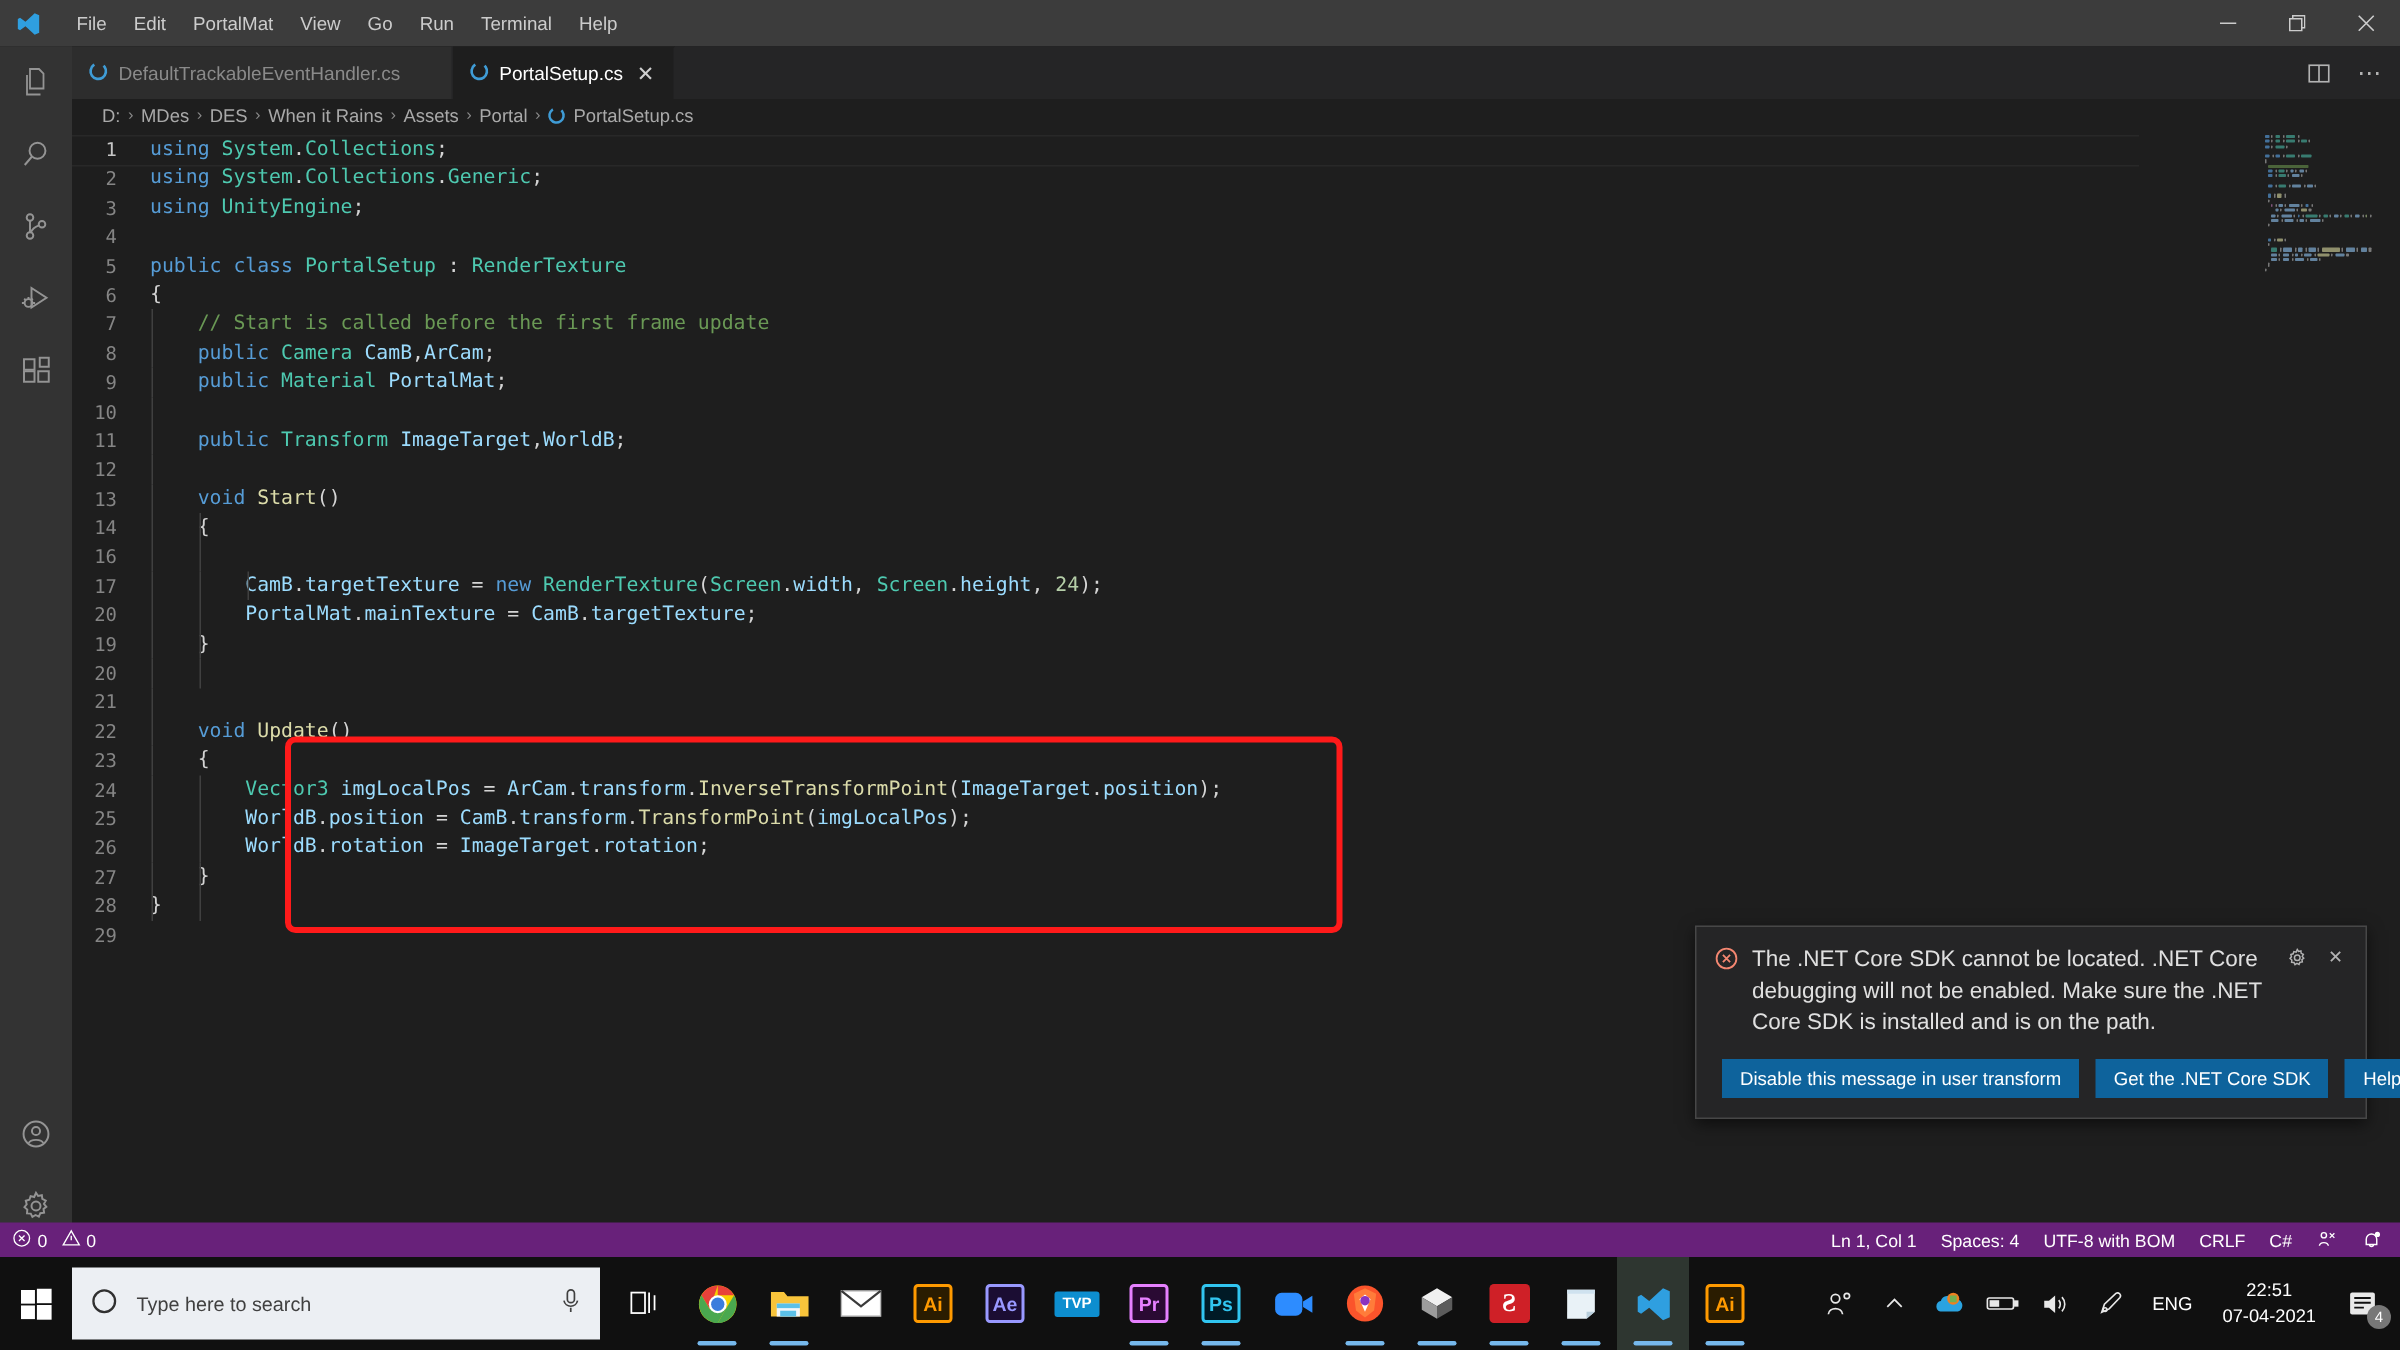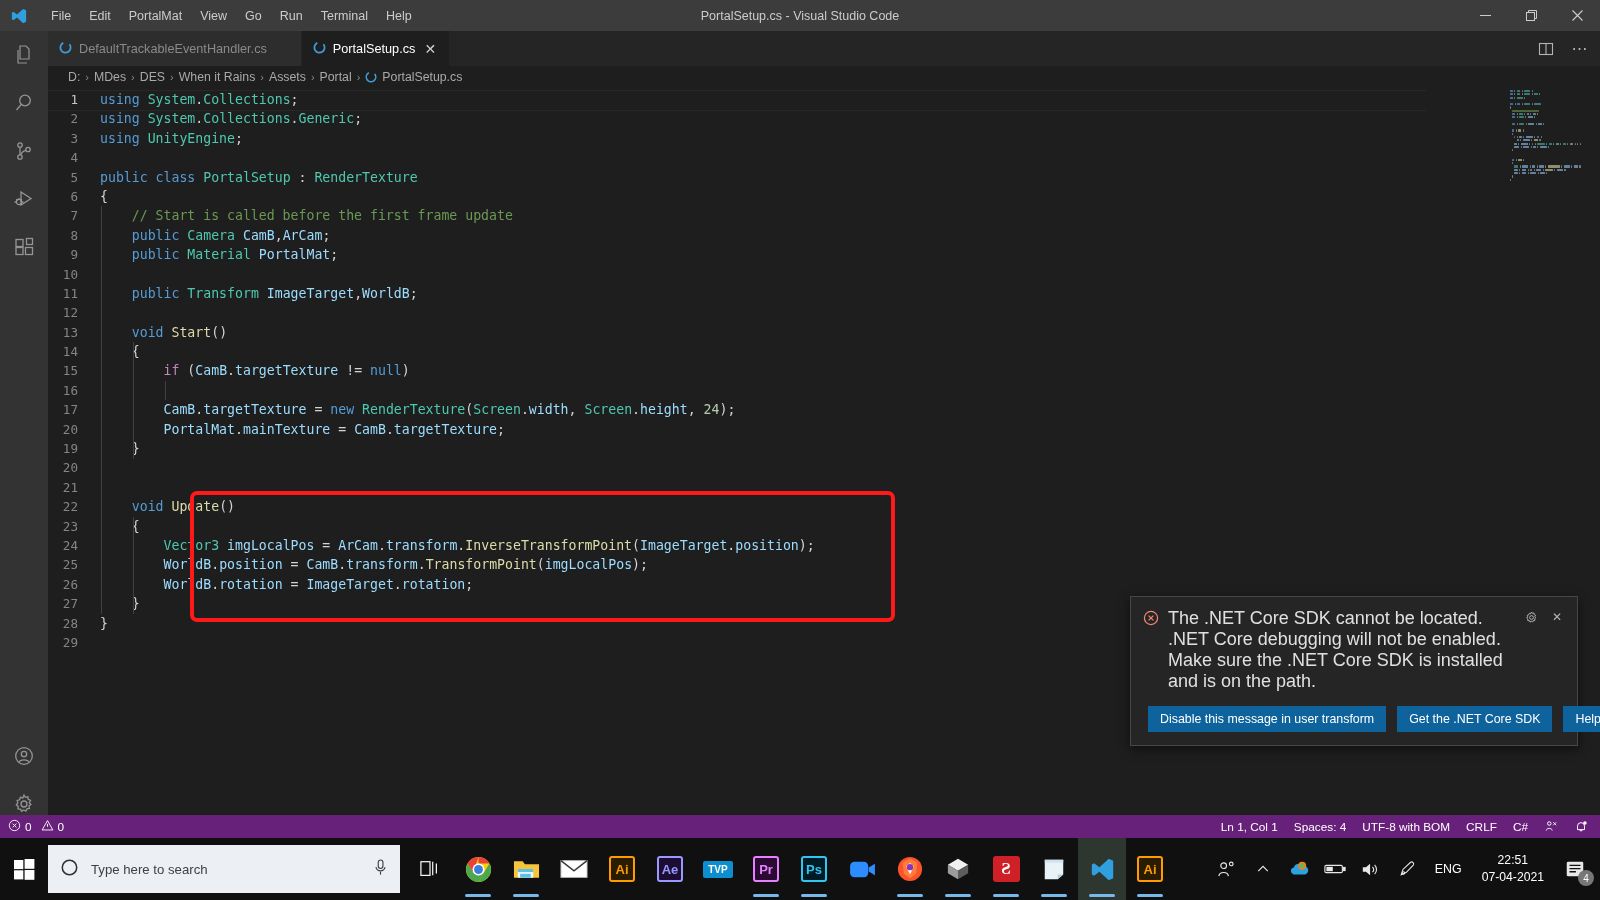--- a/index.html
+++ b/index.html
@@ -106,21 +106,21 @@
   
   .overview-ruler { position: absolute; right: 0; top: 0; width: 14px; height: 750px; background: #1e1e1e; }
 
   
   .notif {
     position: absolute; right: 22px; bottom: 92px; width: 448px;
     background: #252526; border: 1px solid #474747;
     box-shadow: 0 3px 10px rgba(0,0,0,.55); color: #cccccc;
   }
   .notif-top { display: flex; padding: 11px 12px 4px 12px; gap: 9px; }
-  .notif-msg { font-size: 18px; line-height: 21px; flex: 1; color: #e0e0e0; }
+  .notif-msg { font-size: 15px; line-height: 21px; flex: 1; color: #e0e0e0; }
   .notif-tools { display: flex; gap: 10px; align-items: flex-start; padding-top: 1px; }
   .notif-tool { opacity: .85; width: 16px; height: 16px; display:flex; align-items:center; justify-content:center;}
   .notif-btns { display: flex; align-items: center; gap: 11px; padding: 10px 12px 13px 6px; }
   .notif-src { font-size: 12px; color: #9c9c9c; width: 10px; overflow: hidden; }
   .nbtn {
     background: #0e639c; color: #ffffff; border: none; font-size: 12.4px;
     padding: 6px 12px; font-family: "Liberation Sans", sans-serif; white-space: nowrap;
   }
 
   
@@ -182,21 +182,20 @@
     <div class="menu">
       <div class="menu-item">File</div>
       <div class="menu-item">Edit</div>
       <div class="menu-item">PortalMat</div>
       <div class="menu-item">View</div>
       <div class="menu-item">Go</div>
       <div class="menu-item">Run</div>
       <div class="menu-item">Terminal</div>
       <div class="menu-item">Help</div>
     </div>
-    <div class="title-center">PortalSetup.cs - Visual Studio Code</div>
     <div class="win-controls">
       <div class="win-btn">
         <svg width="11" height="11" viewBox="0 0 11 11">
             <path d="M0 5.5 H11" stroke="#cccccc" stroke-width="1"></path>
           </svg>
       </div>
       <div class="win-btn">
         <svg width="11" height="11" viewBox="0 0 11 11">
           <rect x="0.5" y="2.5" width="8" height="8" fill="none" stroke="#cccccc" stroke-width="1"></rect>
           <path d="M2.5 2.5 V0.5 H10.5 V8.5 H8.5" fill="none" stroke="#cccccc" stroke-width="1"></path>
@@ -328,21 +327,20 @@
           <div class="line"><span class="lnum">5</span><span class="ltext"><span class="k">public</span><span class="p"> </span><span class="k">class</span><span class="p"> </span><span class="t">PortalSetup</span><span class="p"> : </span><span class="t">RenderTexture</span></span></div>
           <div class="line"><span class="lnum">6</span><span class="ltext"><span class="p">{</span></span></div>
           <div class="line"><span class="lnum">7</span><span class="ltext"><span class="p">    </span><span class="c">// Start is called before the first frame update</span></span></div>
           <div class="line"><span class="lnum">8</span><span class="ltext"><span class="p">    </span><span class="k">public</span><span class="p"> </span><span class="t">Camera</span><span class="p"> </span><span class="v">CamB</span><span class="p">,</span><span class="v">ArCam</span><span class="p">;</span></span></div>
           <div class="line"><span class="lnum">9</span><span class="ltext"><span class="p">    </span><span class="k">public</span><span class="p"> </span><span class="t">Material</span><span class="p"> </span><span class="v">PortalMat</span><span class="p">;</span></span></div>
           <div class="line"><span class="lnum">10</span><span class="ltext"></span></div>
           <div class="line"><span class="lnum">11</span><span class="ltext"><span class="p">    </span><span class="k">public</span><span class="p"> </span><span class="t">Transform</span><span class="p"> </span><span class="v">ImageTarget</span><span class="p">,</span><span class="v">WorldB</span><span class="p">;</span></span></div>
           <div class="line"><span class="lnum">12</span><span class="ltext"></span></div>
           <div class="line"><span class="lnum">13</span><span class="ltext"><span class="p">    </span><span class="k">void</span><span class="p"> </span><span class="f">Start</span><span class="p">()</span></span></div>
           <div class="line"><span class="lnum">14</span><span class="ltext"><span class="p">    </span><span class="p">{</span></span></div>
-          <div class="line"><span class="lnum">15</span><span class="ltext"><span class="p">        </span><span class="kc">if</span><span class="p"> (</span><span class="v">CamB</span><span class="p">.</span><span class="v">targetTexture</span><span class="p"> != </span><span class="k">null</span><span class="p">)</span></span></div>
           <div class="line"><span class="lnum">16</span></div>
           <div class="line"><span class="lnum">17</span><span class="ltext"><span class="p">        </span><span class="v">CamB</span><span class="p">.</span><span class="v">targetTexture</span><span class="p"> = </span><span class="k">new</span><span class="p"> </span><span class="t">RenderTexture</span><span class="p">(</span><span class="t">Screen</span><span class="p">.</span><span class="v">width</span><span class="p">, </span><span class="t">Screen</span><span class="p">.</span><span class="v">height</span><span class="p">, </span><span class="n">24</span><span class="p">);</span></span></div>
           <div class="line"><span class="lnum">20</span><span class="ltext"><span class="p">        </span><span class="v">PortalMat</span><span class="p">.</span><span class="v">mainTexture</span><span class="p"> = </span><span class="v">CamB</span><span class="p">.</span><span class="v">targetTexture</span><span class="p">;</span></span></div>
           <div class="line"><span class="lnum">19</span><span class="ltext"><span class="p">    </span><span class="p">}</span></span></div>
           <div class="line"><span class="lnum">20</span><span class="ltext"></span></div>
           <div class="line"><span class="lnum">21</span><span class="ltext"></span></div>
           <div class="line"><span class="lnum">22</span><span class="ltext"><span class="p">    </span><span class="k">void</span><span class="p"> </span><span class="f">Update</span><span class="p">()</span></span></div>
           <div class="line"><span class="lnum">23</span><span class="ltext"><span class="p">    </span><span class="p">{</span></span></div>
           <div class="line"><span class="lnum">24</span><span class="ltext"><span class="p">        </span><span class="t">Vector3</span><span class="p"> </span><span class="v">imgLocalPos</span><span class="p"> = </span><span class="v">ArCam</span><span class="p">.</span><span class="v">transform</span><span class="p">.</span><span class="f">InverseTransformPoint</span><span class="p">(</span><span class="v">ImageTarget</span><span class="p">.</span><span class="v">position</span><span class="p">);</span></span></div>
           <div class="line"><span class="lnum">25</span><span class="ltext"><span class="p">        </span><span class="v">WorldB</span><span class="p">.</span><span class="v">position</span><span class="p"> = </span><span class="v">CamB</span><span class="p">.</span><span class="v">transform</span><span class="p">.</span><span class="f">TransformPoint</span><span class="p">(</span><span class="v">imgLocalPos</span><span class="p">);</span></span></div>

